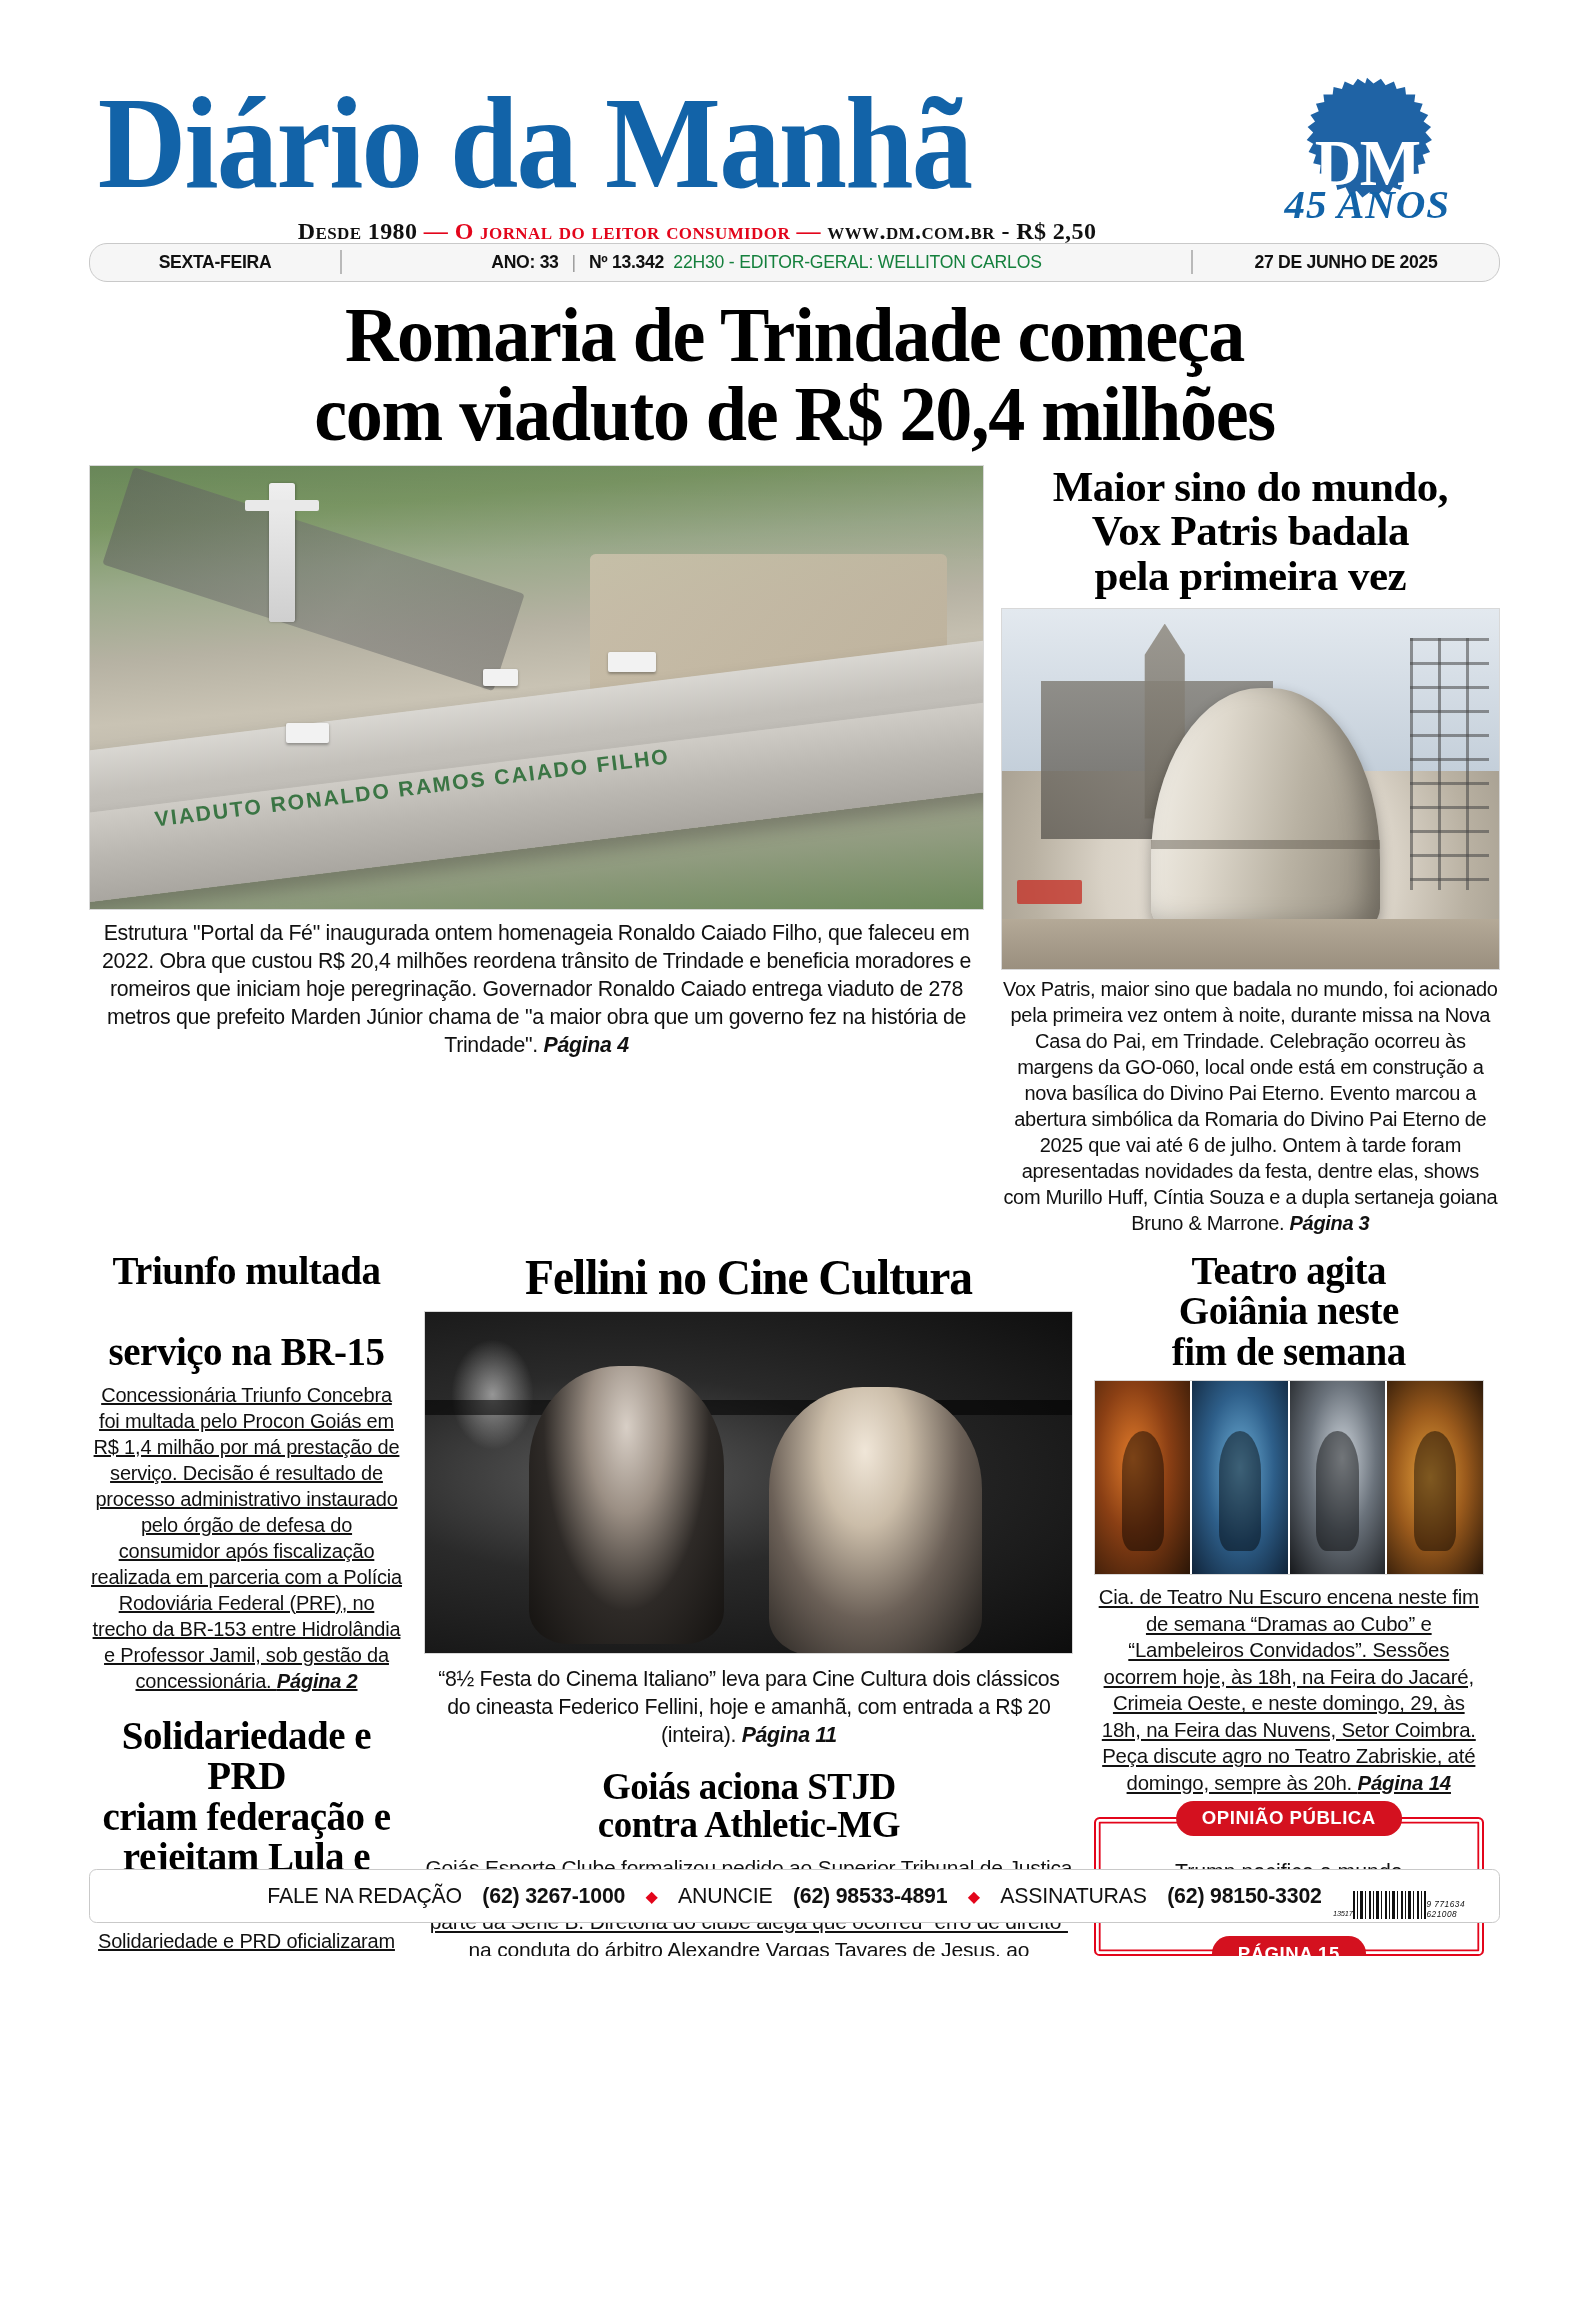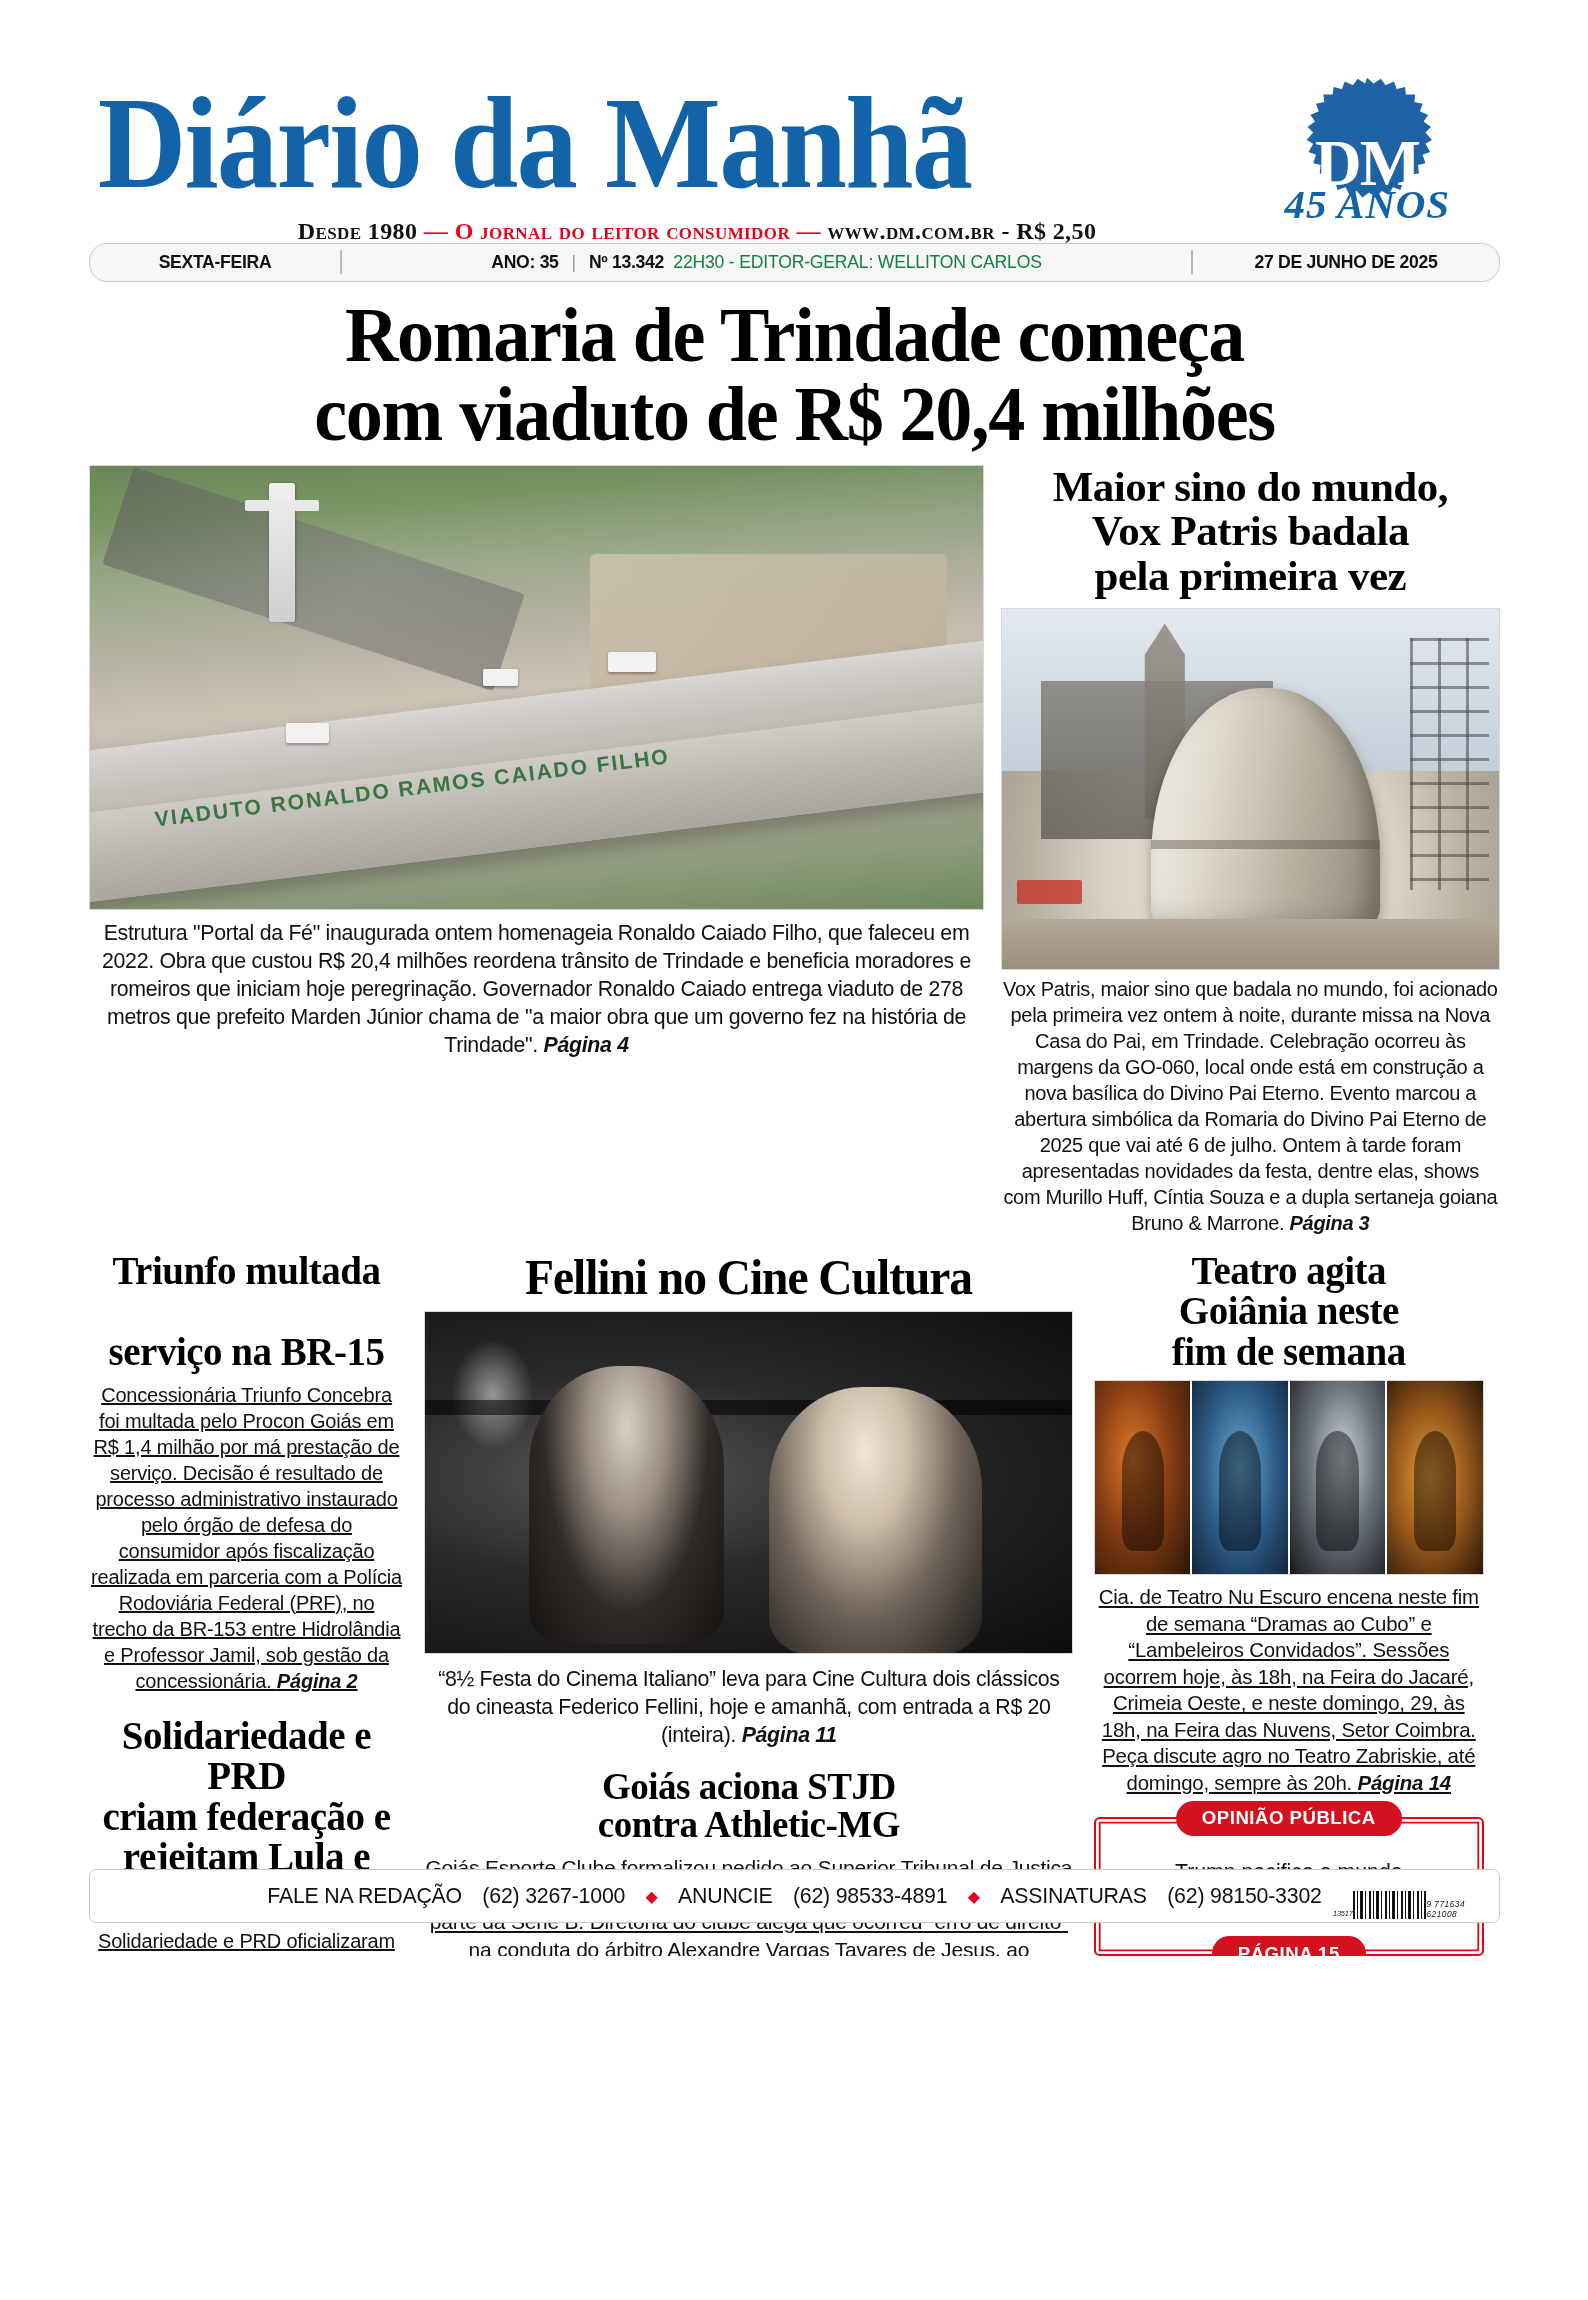--- a/index.html
+++ b/index.html
@@ -408,21 +408,21 @@
     background: #fff;
     display: flex;
     align-items: center;
     justify-content: center;
     gap: 20.4px;
     font-family: "Liberation Sans", sans-serif;
     font-size: 21.3px;
     color: #111;
     letter-spacing: -0.2px;
   }
-  .footer b { font-weight: normal; }
+  .footer b { font-weight: bold; }
   .footer .dia { color: #e3051b; font-size: 16px; }
   .barcode {
     position: absolute;
     right: 27px; top: 5.6px;
     width: 139px; height: 43px;
     display: flex; align-items: flex-end; font-style: italic;
   }
   .barcode .bars {
     width: 117px; height: 28px;
     background: repeating-linear-gradient(90deg,
@@ -470,21 +470,21 @@
         <text x="125" y="132" text-anchor="middle" font-family="Liberation Serif, serif" font-weight="bold" font-size="70" fill="#ffffff" letter-spacing="-2">DM</text>
       </svg>
       <div class="dm-anos">45 ANOS</div>
     </div>
   </div>
 
   <div class="infobar">
     <div class="seg seg-left">SEXTA-FEIRA</div>
     <div class="vline"></div>
     <div class="seg seg-mid">
-      <span>ANO: 35</span>
+      <span>ANO: 33</span>
       <span class="thin-sep">|</span>
       <span>Nº 13.342</span>
       <span class="light">22H30 - EDITOR-GERAL: WELLITON CARLOS</span>
     </div>
     <div class="vline"></div>
     <div class="seg seg-right">27 DE JUNHO DE 2025</div>
   </div>
 
   <h1 class="main-headline">
     <span>Romaria de Trindade começa</span><br>

